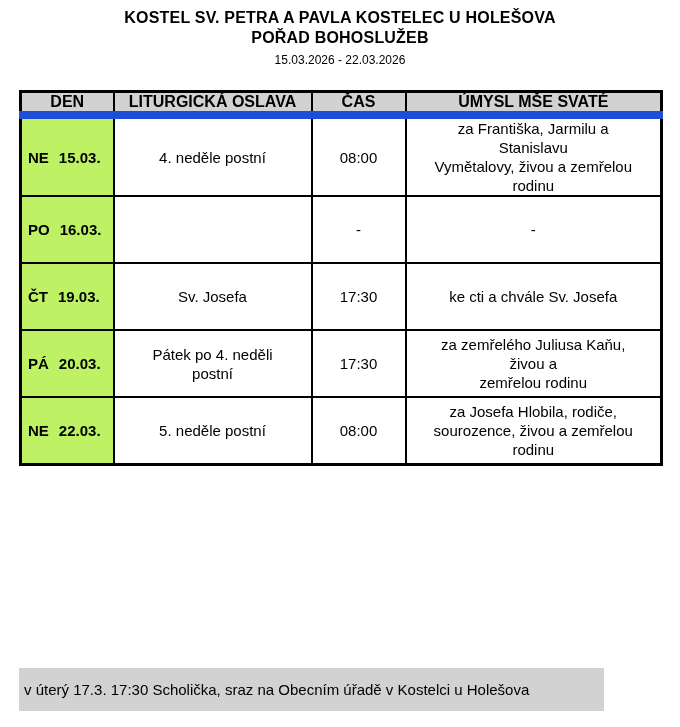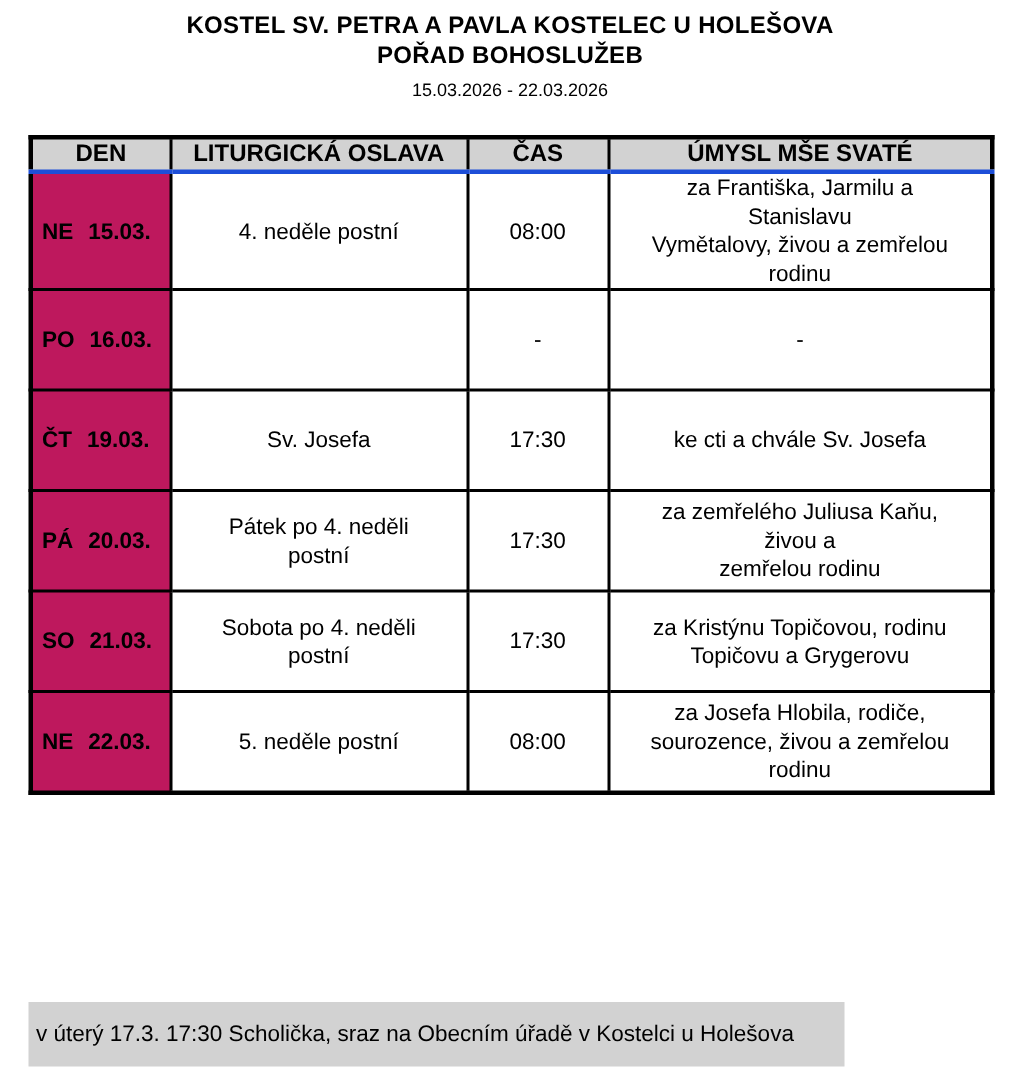--- a/index.html
+++ b/index.html
@@ -29,45 +29,45 @@
   col.c-time { width: 94px; }
   col.c-intention { width: 256px; }
 
   th, td { border: 2px solid #000; padding: 0; }
 
   thead tr { height: 23px; }
   th {
     background: #d2d2d2;
     font-size: 16px; font-weight: bold;
     text-align: center; vertical-align: middle;
-    border-bottom: 3px solid #1d4ed8;
+    border-bottom: 8px solid #1d4ed8;
   }
 
   tbody tr { height: 67px; }
   td {
     font-size: 15px;
     text-align: center; vertical-align: middle;
     line-height: 19px;
   }
   td.day-cell {
-    background: #be185d;
+    background: #bef264;
     font-weight: bold;
     text-align: left;
     padding-left: 6px;
     white-space: nowrap;
   }
   .day-date { margin-left: 10px; }
   td.celebration-cell, td.intention-cell {
     white-space: pre-line;
     padding: 0 21px;
   }
 
   .footnote-bar {
     position: absolute; left: 19px; top: 668px;
-    width: 544px; height: 43px;
+    width: 585px; height: 43px;
     background: #d2d2d2;
     display: flex; align-items: center;
     padding-left: 5px;
     font-size: 15px;
   }
 </style>
 </head>
 <body>
 
 <div class="titles">
@@ -113,27 +113,20 @@
       <td class="intention-cell">ke cti a chvále Sv. Josefa</td>
     </tr>
     <tr>
       <td class="day-cell"><span>PÁ</span><span class="day-date">20.03.</span></td>
       <td class="celebration-cell">Pátek po 4. neděli postní</td>
       <td class="time-cell">17:30</td>
       <td class="intention-cell">za zemřelého Juliusa Kaňu, živou a
 zemřelou rodinu</td>
     </tr>
     <tr>
-      <td class="day-cell"><span>SO</span><span class="day-date">21.03.</span></td>
-      <td class="celebration-cell">Sobota po 4. neděli postní</td>
-      <td class="time-cell">17:30</td>
-      <td class="intention-cell">za Kristýnu Topičovou, rodinu
-Topičovu a Grygerovu</td>
-    </tr>
-    <tr>
       <td class="day-cell"><span>NE</span><span class="day-date">22.03.</span></td>
       <td class="celebration-cell">5. neděle postní</td>
       <td class="time-cell">08:00</td>
       <td class="intention-cell">za Josefa Hlobila, rodiče,
 sourozence, živou a zemřelou
 rodinu</td>
     </tr>
   </tbody>
 </table>
 

